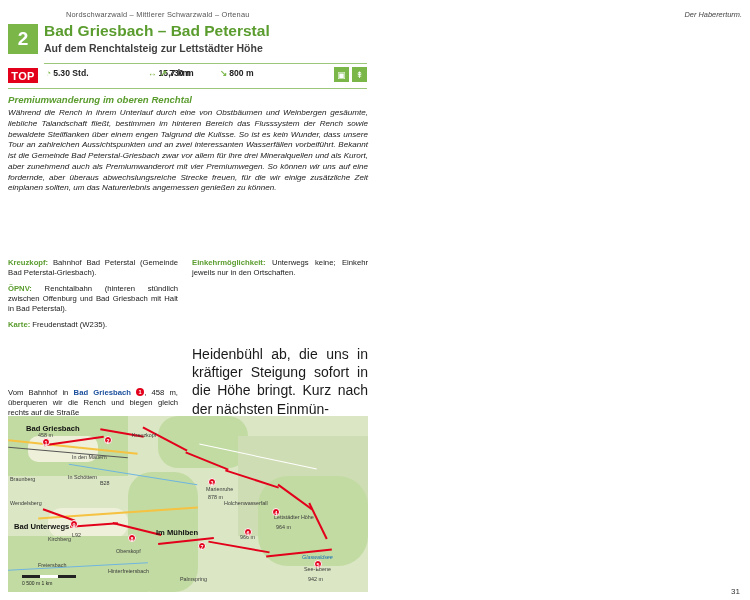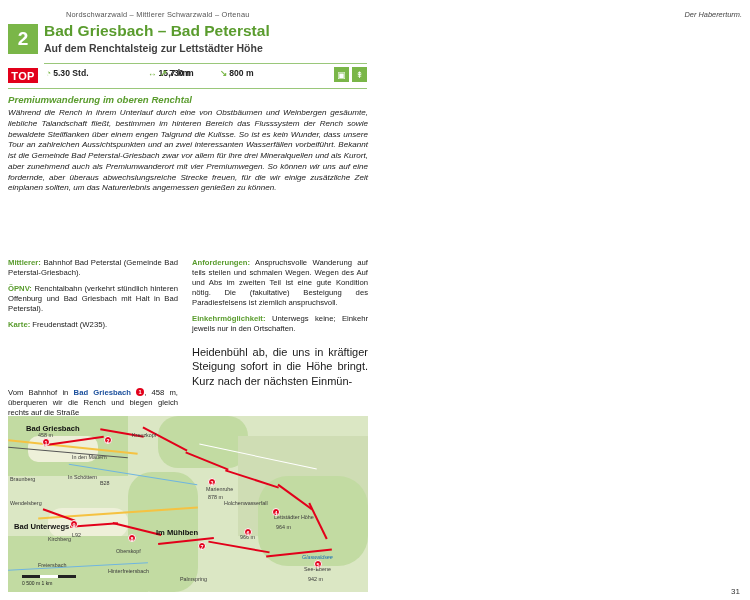--- a/index.html
+++ b/index.html
@@ -56,21 +56,21 @@
   .intro-body { position:absolute; left:8px; top:108px; width:360px;
       font-size:8.1px; line-height:1.33; text-align:justify; font-style:italic; color:#222; }
 
   
   .info-col-l { position:absolute; left:8px; top:258px; width:170px; font-size:7.7px; line-height:1.3; text-align:justify; }
   .info-col-r { position:absolute; left:192px; top:258px; width:176px; font-size:7.7px; line-height:1.3; text-align:justify; }
   .info-col-l p, .info-col-r p { margin:0 0 6px 0; }
   .lbl { font-weight:bold; color:#5a9c2e; }
 
   .body-col-l { position:absolute; left:8px; top:388px; width:170px; font-size:7.7px; line-height:1.3; text-align:justify; }
-  .body-col-r { position:absolute; left:192px; top:345px; width:176px; font-size:11px; line-height:1.3; text-align:justify; }
+  .body-col-r { position:absolute; left:192px; top:345px; width:176px; font-size:14px; line-height:1.3; text-align:justify; }
   .body-col-l p, .body-col-r p { margin:0 0 5px 0; }
   .bluebold { color:#1b4f9c; font-weight:bold; }
 
   .num-circ { display:inline-block; width:8px; height:8px; border-radius:50%;
       background:#e2001a; color:#fff; font-size:5.6px; line-height:8px; text-align:center;
       vertical-align:1px; font-weight:bold; }
 
   
   .map { position:absolute; left:8px; top:416px; width:360px; height:176px;
       background:#dbe7c4; overflow:hidden; border:0; }
@@ -125,27 +125,26 @@
         <div class="sym">▣</div>
         <div class="sym">⇞</div>
       </div>
     </div>
     <div class="rule2"></div>
 
     <div class="intro-head">Premiumwanderung im oberen Renchtal</div>
     <div class="intro-body">Während die Rench in ihrem Unterlauf durch eine von Obstbäumen und Weinbergen gesäumte, liebliche Talandschaft fließt, bestimmen im hinteren Bereich das Flusssystem der Rench sowie bewaldete Steilflanken über einem engen Talgrund die Kulisse. So ist es kein Wunder, dass unsere Tour an zahlreichen Aussichtspunkten und an zwei interessanten Wasserfällen vorbeiführt. Bekannt ist die Gemeinde Bad Peterstal-Griesbach zwar vor allem für ihre drei Mineralquellen und als Kurort, aber zunehmend auch als Premiumwanderort mit vier Premiumwegen. So können wir uns auf eine fordernde, aber überaus abwechslungsreiche Strecke freuen, für die wir einige zusätzliche Zeit einplanen sollten, um das Naturerlebnis angemessen genießen zu können.</div>
 
     <div class="info-col-l">
-      <p><span class="lbl">Mittlerer:</span> <span>Bahnhof Bad Peterstal (Gemeinde Bad Peterstal-Griesbach).</span></p>
-      <p><span class="lbl">ÖPNV:</span> <span>Renchtalbahn (verkehrt stündlich hinteren Offenburg und Bad Griesbach mit Halt in Bad Peterstal).</span></p>
+      <p><span class="lbl">Kreuzkopf:</span> <span>Bahnhof Bad Peterstal (Gemeinde Bad Peterstal-Griesbach).</span></p>
+      <p><span class="lbl">ÖPNV:</span> <span>Renchtalbahn (hinteren stündlich zwischen Offenburg und Bad Griesbach mit Halt in Bad Peterstal).</span></p>
       <p><span class="lbl">Karte:</span> <span>Freudenstadt (W235).</span></p>
     </div>
 
     <div class="info-col-r">
-      <p><span class="lbl">Anforderungen:</span> <span>Anspruchsvolle Wanderung auf teils steilen und schmalen Wegen. Wegen des Auf und Abs im zweiten Teil ist eine gute Kondition nötig. Die (fakultative) Besteigung des Paradiesfelsens ist ziemlich anspruchsvoll.</span></p>
       <p><span class="lbl">Einkehrmöglichkeit:</span> <span>Unterwegs keine; Einkehr jeweils nur in den Ortschaften.</span></p>
     </div>
 
     <div class="body-col-l">
       <p>Vom Bahnhof in <span class="bluebold">Bad Griesbach</span> <span class="num-circ">1</span>, 458 m, überqueren wir die Rench und biegen gleich rechts auf die Straße</p>
     </div>
     <div class="body-col-r">
       <p>Heidenbühl ab, die uns in kräftiger Steigung sofort in die Höhe bringt. Kurz nach der nächsten Einmün-</p>
     </div>
 

